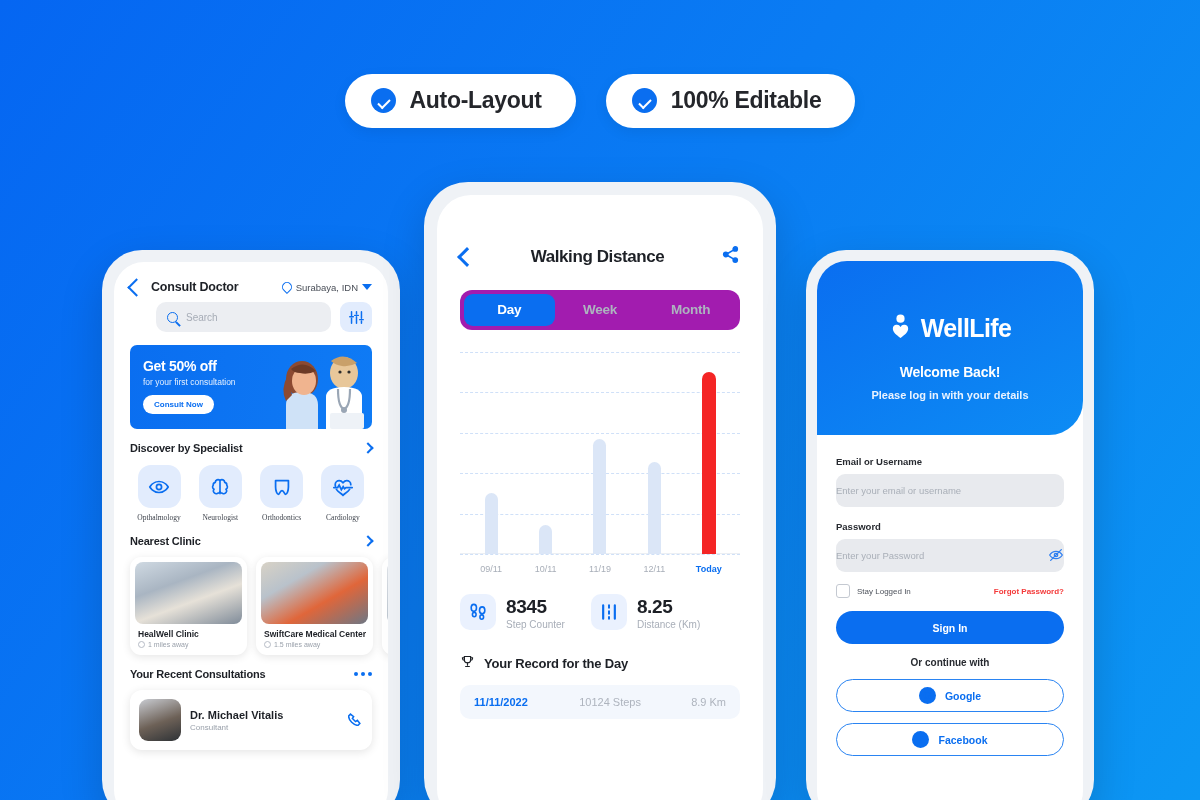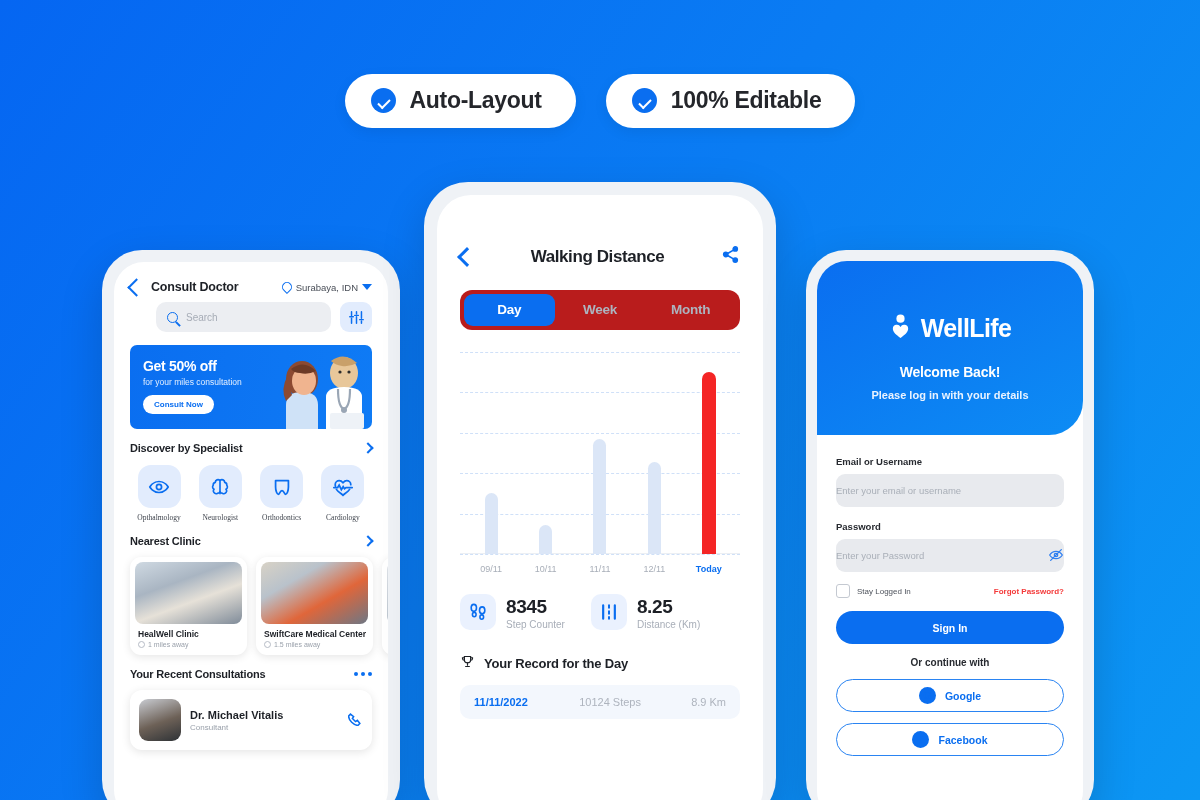--- a/index.html
+++ b/index.html
@@ -81,21 +81,21 @@
   .rc-name { font-size:11px; font-weight:bold; color:#1d2026; }
   .rc-sub { font-size:8px; color:#9aa1ab; margin-top:2px; }
   .rc-call { margin-left:auto; color:#0a6ef0; }
 
   
   .c-pad { padding:50px 23px 0 23px; }
   .c-head { display:flex; align-items:center; }
   .c-back { width:14px; height:14px; border-left:3px solid #0a6ef0; border-bottom:3px solid #0a6ef0; transform:rotate(45deg); }
   .c-title { flex:1; text-align:center; font-size:17px; font-weight:bold; color:#1d2026; letter-spacing:-.4px; }
 
-  .tabs { margin-top:22px; background:#b91c1c; border-radius:12px; height:40px; display:flex; align-items:center; padding:4px; }
+  .tabs { margin-top:22px; background:#a21caf; border-radius:12px; height:40px; display:flex; align-items:center; padding:4px; }
   .tab { flex:1; text-align:center; font-size:13.5px; font-weight:bold; color:#adb4bf; line-height:32px; border-radius:9px; letter-spacing:-.2px; }
   .tab.active { background:#0a6ef0; color:#fff; }
 
   .chart { position:relative; margin-top:22px; height:222px; }
   .glines { position:absolute; inset:0 0 20px 0; }
   .gl { position:absolute; left:0; right:0; height:0; border-top:1.4px dashed #cfe0f8; }
   .bars { position:absolute; left:4px; right:4px; bottom:20px; height:202px; display:flex; align-items:flex-end; }
   .bcol { width:20%; display:flex; flex-direction:column; align-items:center; justify-content:flex-end; height:100%; }
   .bar { width:13px; border-radius:7px 7px 0 0; background:#dbe6f7; }
   .bar.today { background:#f42525; width:14px; }
@@ -175,21 +175,21 @@
       <div class="l-filter">
         <svg width="17" height="17" viewBox="0 0 24 24" fill="none" stroke="#0a6ef0" stroke-width="2.1" stroke-linecap="round">
           <path d="M5 4v5M5 13v7M12 4v3M12 11v9M19 4v9M19 17v3"></path>
           <path d="M2.5 11h5M9.5 9h5M16.5 15h5"></path>
         </svg>
       </div>
     </div>
 
     <div class="promo">
       <h3>Get 50% off</h3>
-      <p>for your miles consultation</p>
+      <p>for your first consultation</p>
       <span class="promo-btn">Consult Now</span>
       <svg width="116" height="84" viewBox="0 0 116 84" style="position:absolute;right:0;bottom:0">
         <ellipse cx="46" cy="34" rx="16" ry="18" fill="#8c4a32"></ellipse>
         <path d="M30 84 L30 60 Q30 47 46 47 Q62 47 62 60 L62 84 Z" fill="#cfe2f7"></path>
         <ellipse cx="48" cy="36" rx="12" ry="14" fill="#f0b48f"></ellipse>
         <path d="M35 24 Q48 14 60 26 Q52 30 44 28 Q38 28 35 24 Z" fill="#6d3a26"></path>
         <path d="M32 30 Q24 44 30 56 L36 50 Q32 40 36 32 Z" fill="#8c4a32"></path>
         <ellipse cx="88" cy="28" rx="14" ry="16" fill="#e8c79a"></ellipse>
         <path d="M75 16 Q88 6 101 18 Q94 22 86 21 Q79 20 75 16 Z" fill="#c9a06a"></path>
         <path d="M70 84 L70 52 Q70 42 88 42 Q106 42 106 52 L106 84 Z" fill="#ffffff"></path>
@@ -344,21 +344,21 @@
             <div class="bcol">
               <div class="bar" style="height: 45.7143%; background: rgb(219, 230, 247);"></div>
             </div>
             <div class="bcol">
               <div class="bar today" style="height: 90%; background: rgb(244, 37, 37);"></div>
             </div>
           </div>
       <div class="xlabs" id="xlabs">
             <div class="xlab">09/11</div>
             <div class="xlab">10/11</div>
-            <div class="xlab">11/11</div>
+            <div class="xlab">11/19</div>
             <div class="xlab">12/11</div>
             <div class="xlab cur">Today</div>
           </div>
     </div>
 
     <div class="stats">
       <div class="stat">
         <div class="stat-ico">
           <svg width="20" height="20" viewBox="0 0 24 24" fill="none" stroke="#0a6ef0" stroke-width="1.9">
                 <ellipse cx="7" cy="7" rx="3.2" ry="4.2"></ellipse>

